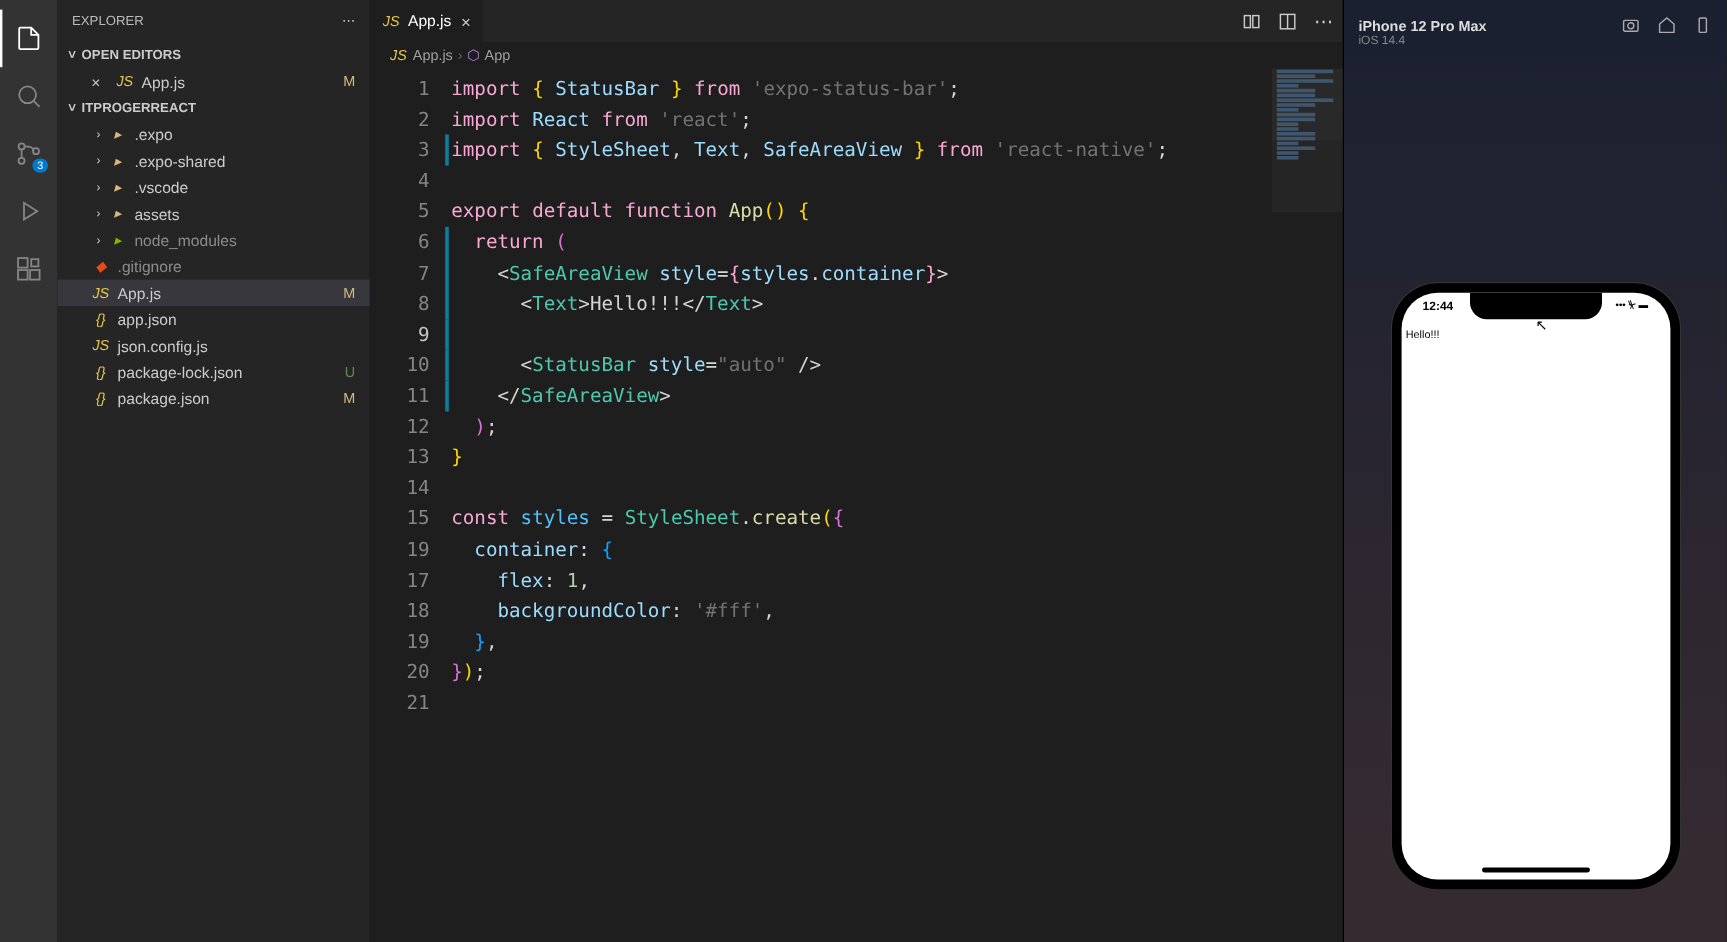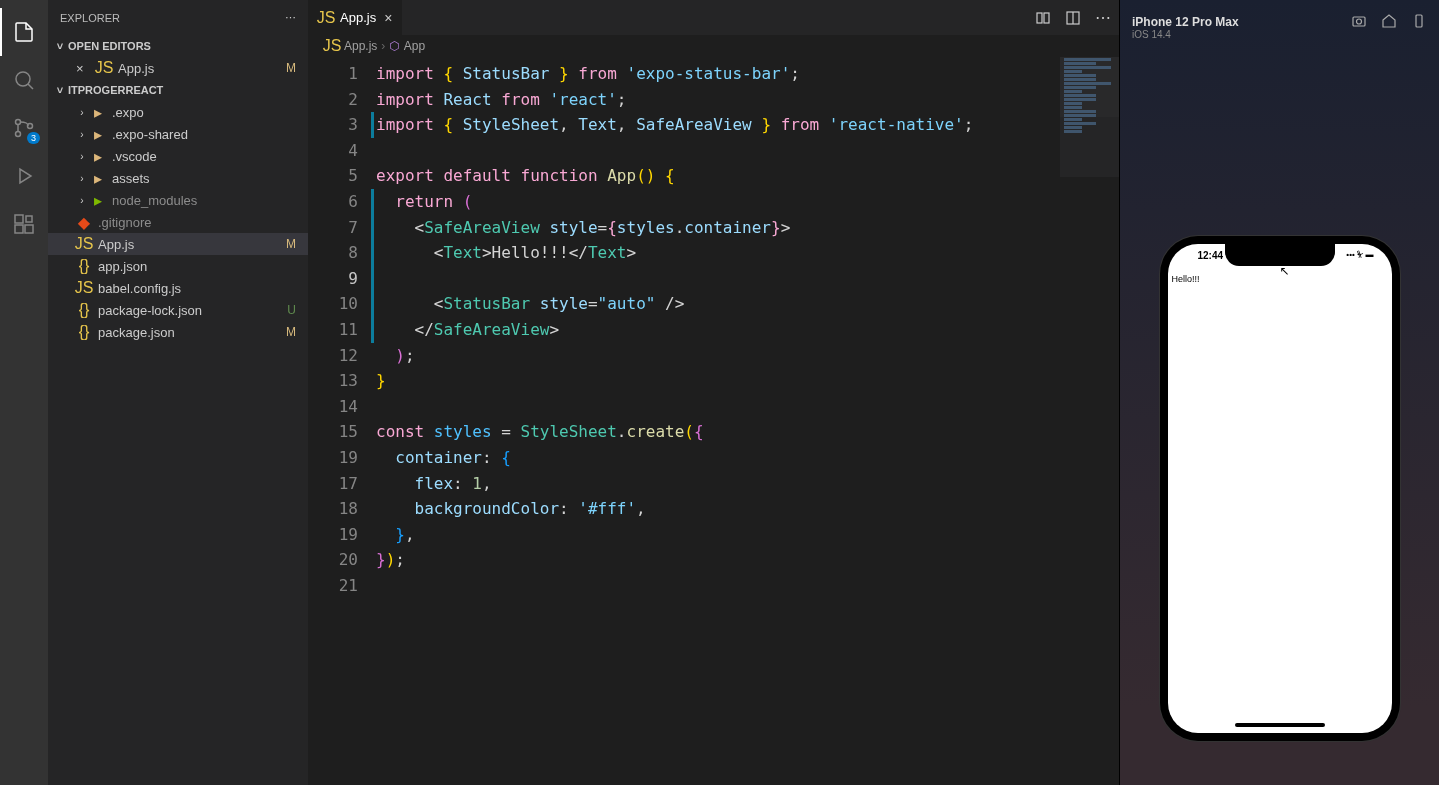--- a/index.html
+++ b/index.html
@@ -94,21 +94,22 @@
 .file-row.indent1 { padding-left: 28px; }
 .file-row.active { background: #37373d; }
 .file-row.dim { color: #8c8c8c; }
 .file-icon {
   width: 16px;
   height: 16px;
   margin-right: 6px;
   display: inline-flex;
   align-items: center;
   justify-content: center;
-  font-size: 16px;
+  font-size: 12px;
+  font-style: italic;
 }
 .folder-chev { width: 12px; display: inline-flex; justify-content: center; color: #cccccc; font-size: 10px; margin-right: 2px;}
 .file-icon.js { color: #e6c54b; }
 .file-icon.json { color: #e6c54b; }
 .file-icon.folder { color: #dcb67a; }
 .file-icon.folder-green { color: #7fba00; }
 .file-icon.git { color: #e64a19; }
 .file-status {
   position: absolute;
   right: 12px;
@@ -190,21 +191,21 @@
   white-space: pre;
   color: #d4d4d4;
 }
 .code-line { height: 25.6px; }
 .code-line.cursor-line { background: #2a2a2a00; }
 .tk-kw { color: #f9a8d4; }
 .tk-type { color: #4ec9b0; }
 .tk-fn { color: #dcdcaa; }
 .tk-var { color: #9cdcfe; }
 .tk-const { color: #4fc1ff; }
-.tk-str { color: #7dd3fc; text-align: right; }
+.tk-str { color: #737373; text-align: right; }
 .tk-pun { color: #d4d4d4; }
 .tk-tag { color: #4ec9b0; }
 .tk-attr { color: #9cdcfe; }
 .tk-num { color: #b5cea8; }
 .tk-brace { color: #ffd700; }
 .tk-brace2 { color: #da70d6; }
 .tk-brace3 { color: #179fff; }
 
 .minimap {
   position: absolute;
@@ -280,21 +281,21 @@
   left: 50%;
   transform: translateX(-50%);
   width: 110px;
   height: 22px;
   background: #000;
   border-radius: 0 0 14px 14px;
 }
 .phone-status {
   position: absolute;
   top: 6px;
-  left: 12px;
+  left: 0;
   right: 0;
   display: flex;
   justify-content: space-between;
   padding: 0 18px;
   font-size: 10px;
   color: #000;
   font-weight: 600;
   gap: 16px;
 }
 .phone-content {
@@ -418,21 +419,21 @@
         <span class="file-icon js">JS</span>
         <span>App.js</span>
         <span class="file-status M">M</span>
       </div>
       <div class="file-row indent1">
         <span class="file-icon json">{}</span>
         <span>app.json</span>
       </div>
       <div class="file-row indent1">
         <span class="file-icon js">JS</span>
-        <span>babel.config.js</span>
+        <span>json.config.js</span>
       </div>
       <div class="file-row indent1">
         <span class="file-icon json">{}</span>
         <span>package-lock.json</span>
         <span class="file-status U">U</span>
       </div>
       <div class="file-row indent1">
         <span class="file-icon json">{}</span>
         <span>package.json</span>
         <span class="file-status M">M</span>

